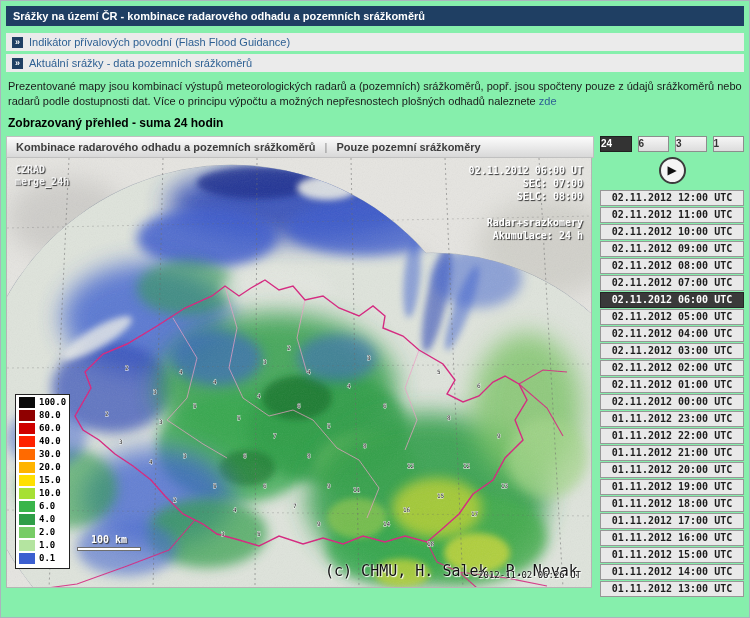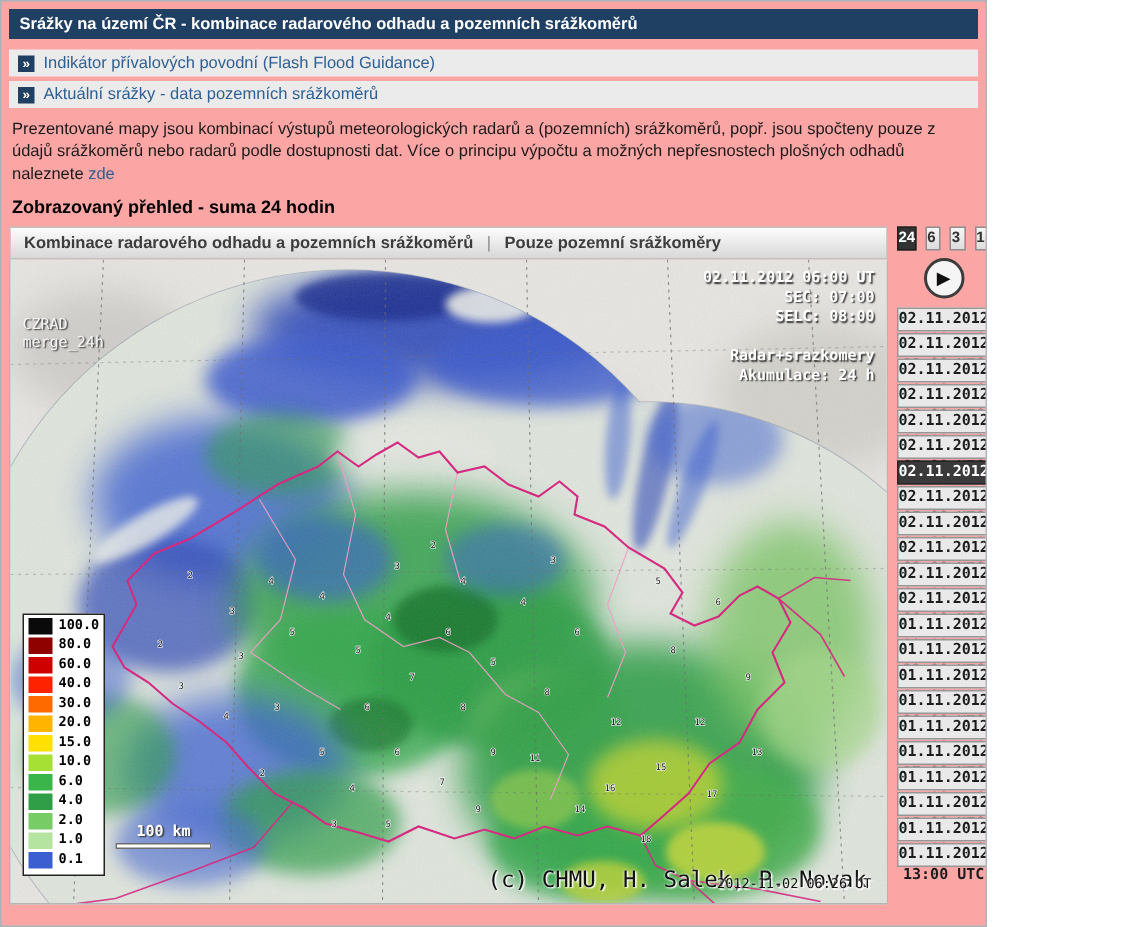--- a/index.html
+++ b/index.html
@@ -1,17 +1,17 @@
 <!DOCTYPE html>
 <html><head>
 <meta charset="utf-8">
 <style>
   * { margin:0; padding:0; box-sizing:border-box; }
   body { background:#ffffff; font-family:"Liberation Sans", sans-serif; }
-  .frame { width:658px; height:618px; border:1px solid #aab4bd; background:#fca5a5; padding:5px; overflow:hidden; position:relative; }
+  .frame { width:750px; height:618px; border:1px solid #aab4bd; background:#86efac; padding:5px; overflow:hidden; position:relative; }
 
   .titlebar { background:#1f3f63; color:#fff; font-size:11px; font-weight:bold; padding:4px 7px; }
 
   .linkrow { background:#ebebeb; padding:3px 6px; margin-top:3px; display:flex; align-items:center; gap:6px; cursor:pointer; }
   .linkrow.first { margin-top:7px; }
   .bullet { width:11px; height:11px; background:#1f3f63; color:#fff; font-size:9px; line-height:11px; text-align:center; font-weight:bold; flex:0 0 11px; }
   .linkrow a { color:#2e6093; font-size:11px; text-decoration:none; }
 
   .intro { font-size:11px; color:#1a1a1a; margin:7px 2px 0; line-height:1.35; }
   .intro a { color:#2e6093; text-decoration:none; }
@@ -22,21 +22,21 @@
   .map-panel { width:588px; }
   .panel-header { background:linear-gradient(#fcfcfc,#d8d8d8); border:1px solid #c0c0c0; font-size:11px; font-weight:bold; color:#3d3d3d; padding:4px 9px; display:flex; gap:9px; align-items:center; }
   .tab { cursor:pointer; }
   .tab-sep { color:#8a8a8a; font-weight:normal; }
 
   .map { position:relative; width:586px; height:430px; border:1px solid #b5b5b5; border-top:none; background:#e6e5e1; overflow:hidden; }
   .map svg { position:absolute; inset:0; }
   #stations text { font:6px "DejaVu Sans Mono", monospace; fill:#101010; stroke:#ffffff; stroke-width:0.8px; paint-order:stroke; }
 
   .map-overlay { position:absolute; font-family:"DejaVu Sans Mono", monospace; }
-  .map-label { top:6px; left:8px; color:#f4f4f4; font-size:10px; font-weight:normal; line-height:12px; text-shadow:1px 1px 1px #333;margin-top:32px; }
+  .map-label { top:6px; left:8px; color:#f4f4f4; font-size:10px; font-weight:bold; line-height:12px; text-shadow:1px 1px 1px #333; }
   .map-datetime { top:6px; right:8px; text-align:right; color:#ffffff; font-size:10px; font-weight:bold; line-height:13px; text-shadow:1px 1px 1px #333; }
   .dt-gap { height:13px; }
 
   .legend { left:8px; top:236px; background:#ffffff; border:1px solid #222; padding:2px 3px; }
   .lrow { display:flex; align-items:flex-start; height:13px; }
   .lsw { width:16px; height:11px; margin-right:4px; flex:0 0 16px; }
   .lval { font-family:"DejaVu Sans Mono", monospace; font-size:9px; font-weight:bold; color:#000; }
 
   .scalebar { left:70px; top:376px; width:64px; text-align:center; color:#fff; font-size:10px; font-weight:bold; text-shadow:1px 1px 1px #333; }
   .sb-line { height:4px; background:#fff; border:1px solid #6e6e6e; margin-top:2px; }
@@ -334,27 +334,29 @@
           <div class="ts">02.11.2012 12:00 UTC</div>
           <div class="ts">02.11.2012 11:00 UTC</div>
           <div class="ts">02.11.2012 10:00 UTC</div>
           <div class="ts">02.11.2012 09:00 UTC</div>
           <div class="ts">02.11.2012 08:00 UTC</div>
           <div class="ts">02.11.2012 07:00 UTC</div>
           <div class="ts sel">02.11.2012 06:00 UTC</div>
           <div class="ts">02.11.2012 05:00 UTC</div>
           <div class="ts">02.11.2012 04:00 UTC</div>
           <div class="ts">02.11.2012 03:00 UTC</div>
+          <div class="ts">02.11.2012 02:00 UTC</div>
           <div class="ts">02.11.2012 01:00 UTC</div>
           <div class="ts">02.11.2012 00:00 UTC</div>
           <div class="ts">01.11.2012 23:00 UTC</div>
           <div class="ts">01.11.2012 22:00 UTC</div>
           <div class="ts">01.11.2012 21:00 UTC</div>
           <div class="ts">01.11.2012 20:00 UTC</div>
           <div class="ts">01.11.2012 19:00 UTC</div>
+          <div class="ts">01.11.2012 18:00 UTC</div>
           <div class="ts">01.11.2012 17:00 UTC</div>
           <div class="ts">01.11.2012 16:00 UTC</div>
           <div class="ts">01.11.2012 15:00 UTC</div>
           <div class="ts">01.11.2012 14:00 UTC</div>
           <div class="ts">01.11.2012 13:00 UTC</div>
         </div>
     </div>
 
   </div>
 </div>

